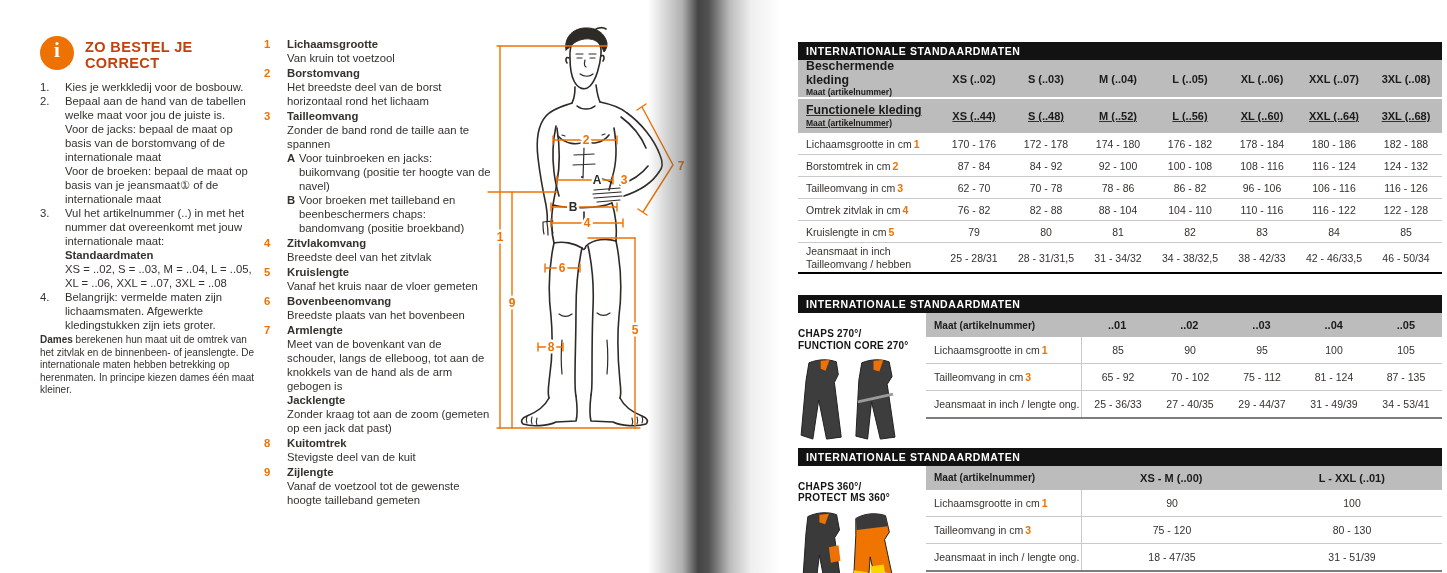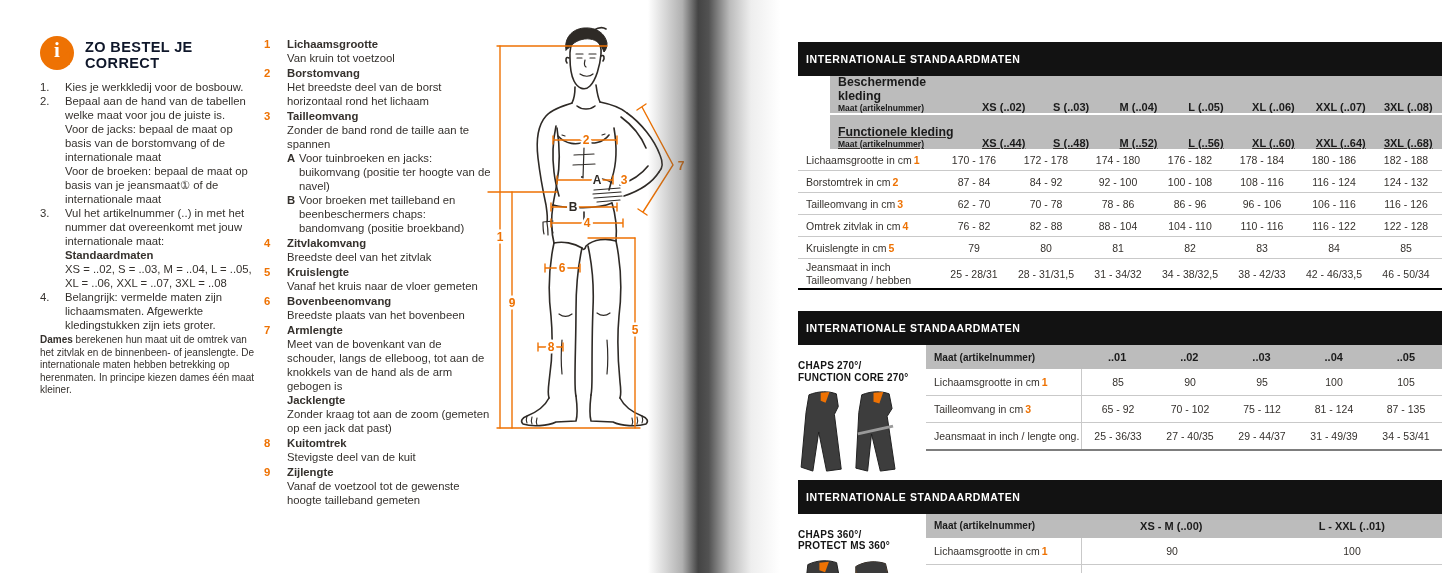--- a/index.html
+++ b/index.html
@@ -7,21 +7,21 @@
         font-family:"Liberation Sans", sans-serif;color:#35312d;}
 
   
   .left-col{position:absolute;left:40px;top:36px;width:222px;}
   .head-row{display:flex;gap:11px;margin-bottom:9px;}
   .bubble{position:relative;width:34px;height:34px;background:#ee7203;border-radius:50%;flex:none;}
   .bubble .i{position:absolute;left:0;top:2px;width:100%;text-align:center;color:#fff;
              font-weight:bold;font-size:21px;font-family:"Liberation Serif", serif;}
   .bubble:after{content:"";position:absolute;right:-3px;bottom:-3px;width:0;height:0;
                 border:8px solid transparent;border-top:11px solid #ee7203;transform:rotate(-40deg);}
-  .heading{color:#0f172a;font-weight:bold;font-size:14.5px;line-height:1.12;letter-spacing:.4px;width:140px;padding-top:3px;}
+  .heading{color:#c2410c;font-weight:bold;font-size:14.5px;line-height:1.12;letter-spacing:.4px;width:140px;padding-top:3px;}
   .steps{font-size:11.3px;line-height:1.24;}
   .step{display:flex;}
   .step-num{width:25px;flex:none;}
   .step-body{flex:1;}
   .p{margin:0;}
   .p.bold{font-weight:bold;}
   .note{margin-top:2px;font-size:10px;line-height:1.24;}
   .note b{font-weight:bold;}
   [data-optional]:empty{display:none;}
 
@@ -40,25 +40,25 @@
   .figure svg text{font-family:"Liberation Sans", sans-serif;font-weight:bold;font-size:12px;}
 
   
   .spine{position:absolute;left:648px;top:0;width:132px;height:573px;pointer-events:none;
     background:linear-gradient(90deg, rgba(90,90,90,0) 0%, rgba(80,80,80,.45) 26%,
       rgba(52,52,52,.92) 38%, rgba(58,58,58,.88) 46%, rgba(95,95,95,.42) 62%,
       rgba(140,140,140,.15) 78%, rgba(255,255,255,0) 100%);}
 
   
   .tables{position:absolute;left:798px;top:42px;width:644px;}
-  .band{height:34px;background:#121212;color:#fff;font-weight:bold;font-size:10.5px;
+  .band{height:18px;background:#121212;color:#fff;font-weight:bold;font-size:10.5px;
         letter-spacing:.6px;display:flex;align-items:center;padding-left:8px;box-sizing:border-box;}
 
   
-  .t1 .grayrow{background:#bcbcbc;min-height:34px;display:flex;align-items:flex-end;margin-left:32px;}
+  .t1 .grayrow{background:#bcbcbc;min-height:34px;display:flex;align-items:center;}
   .t1 .grayrow + .grayrow{margin-top:2px;text-decoration:underline;}
   .t1 .hlabel{width:140px;flex:none;padding-left:8px;box-sizing:border-box;color:#1b1b1b;}
   .hl1{font-weight:bold;font-size:12.3px;line-height:1.1;}
   .hl2{font-weight:bold;font-size:8.5px;}
   .hcol{flex:1;text-align:center;font-weight:bold;font-size:11px;color:#1b1b1b;}
   .trow{display:flex;align-items:center;min-height:21px;border-bottom:1px solid #c9c9c9;font-size:10.5px;}
   .trow:last-child{border-bottom:2px solid #000000;min-height:29px;}
   .tlabel{width:140px;flex:none;padding-left:8px;box-sizing:border-box;line-height:1.15;}
   .onum{color:#ee7203;font-weight:bold;margin-left:2px;}
   .vals{flex:1;display:flex;align-self:stretch;align-items:center;}
@@ -400,21 +400,21 @@
           </div>
 
           <div class="trow">
             <div class="tlabel">
               <div><span>Tailleomvang in cm</span><span class="onum" data-optional="">3</span></div>
 
             </div>
             <div class="vals">
               <div class="cells">
                 
-              <div class="tval">62 - 70</div><div class="tval">70 - 78</div><div class="tval">78 - 86</div><div class="tval">86 - 96</div><div class="tval">96 - 106</div><div class="tval">106 - 116</div><div class="tval">116 - 126</div></div>
+              <div class="tval">62 - 70</div><div class="tval">70 - 78</div><div class="tval">78 - 86</div><div class="tval">86 - 82</div><div class="tval">96 - 106</div><div class="tval">106 - 116</div><div class="tval">116 - 126</div></div>
             </div>
           </div>
 
           <div class="trow">
             <div class="tlabel">
               <div><span>Omtrek zitvlak in cm</span><span class="onum" data-optional="">4</span></div>
 
             </div>
             <div class="vals">
               <div class="cells">

